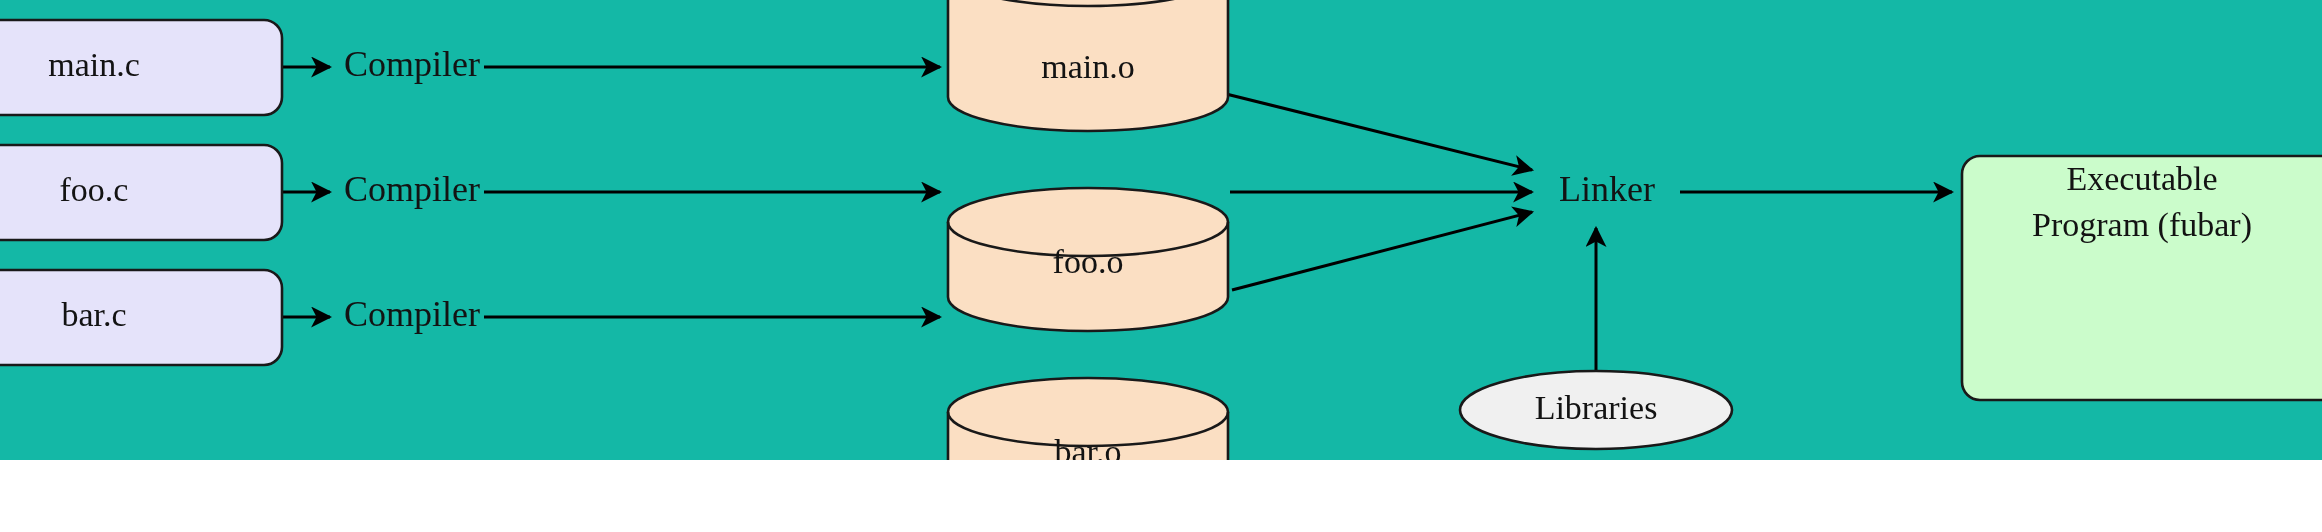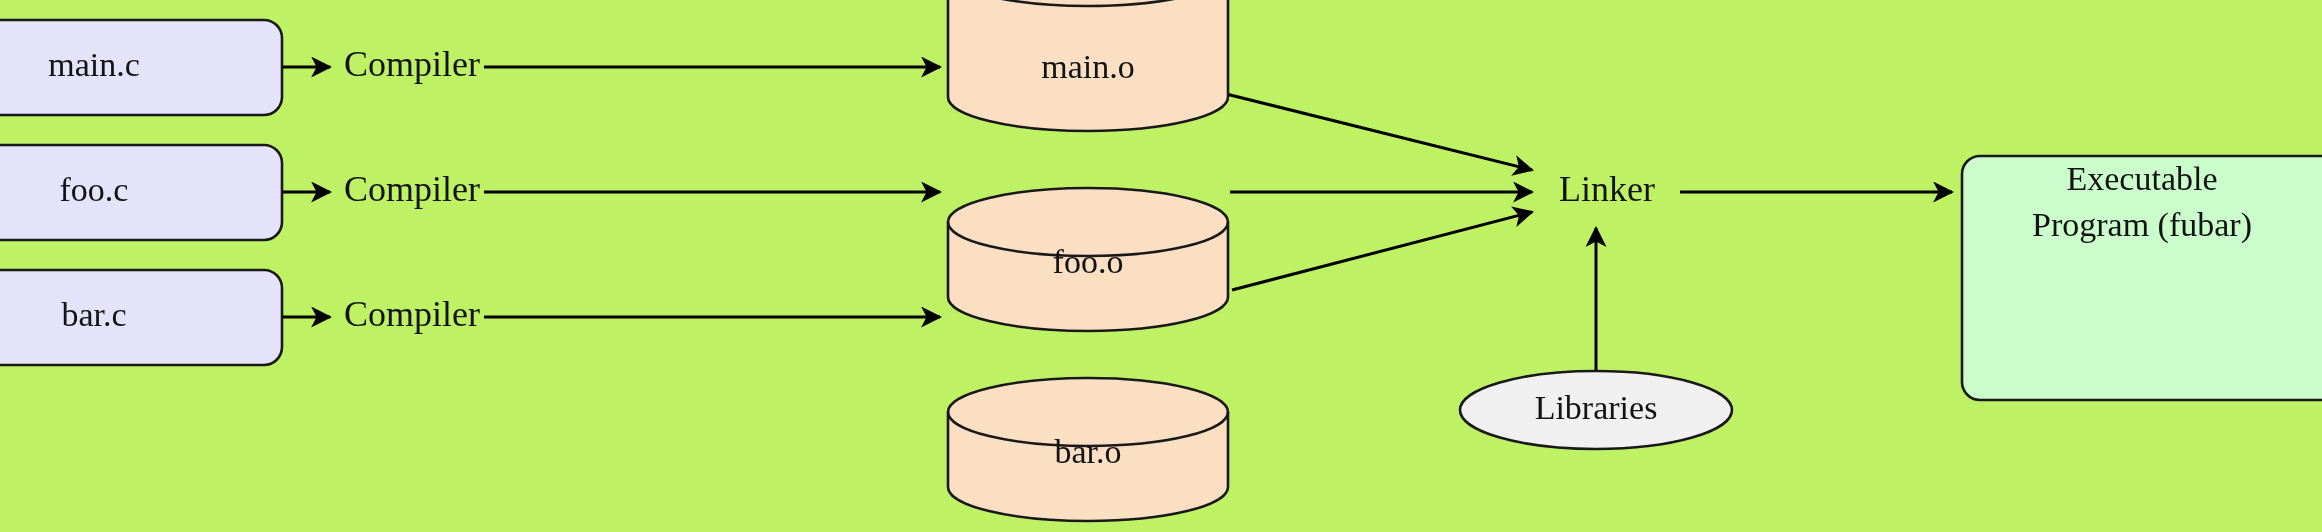--- a/index.html
+++ b/index.html
@@ -3,22 +3,22 @@
 <meta charset="utf-8">
 <style>
   html, body {
     margin: 0;
     padding: 0;
     background: #ffffff;
   }
   #canvas {
     position: relative;
     width: 2322px;
-    height: 532px;
-    background: #bef264;
+    height: 460px;
+    background: #14b8a6;
     font-family: "Liberation Serif", "DejaVu Serif", serif;
     overflow: hidden;
   }
   #diagram {
     display: block;
     width: 2322px;
     height: 532px;
   }
   .node-label {
     font-family: "Liberation Serif", "DejaVu Serif", serif;

